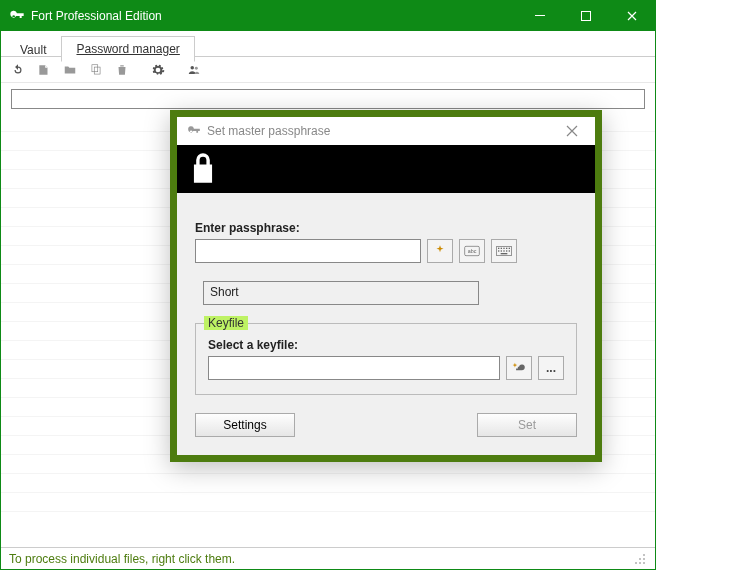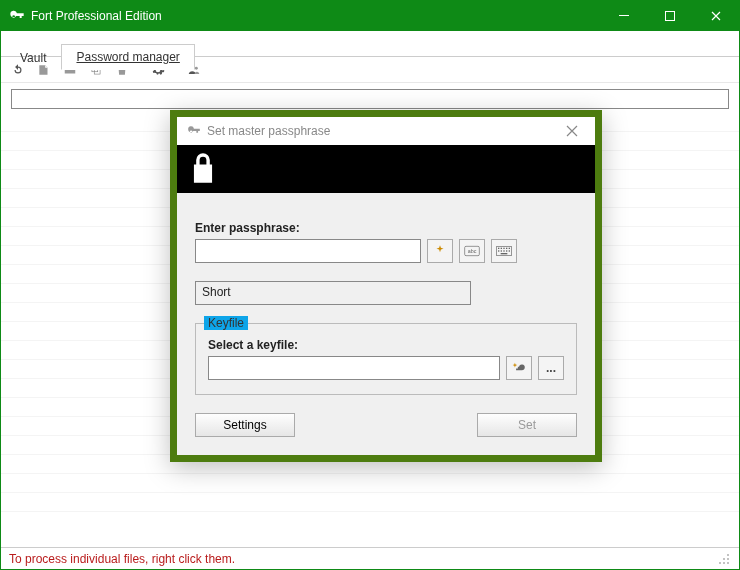--- a/index.html
+++ b/index.html
@@ -1,63 +1,63 @@
 <!DOCTYPE html>
 <html><head>
 <meta charset="utf-8">
 <style>
 * { box-sizing: border-box; margin: 0; padding: 0; }
 body { font-family: "Segoe UI", Tahoma, sans-serif; font-size: 12px; background: #fff; width: 740px; height: 570px; overflow: hidden; }
 
-.window { width: 740px; height: 570px; border: 1px solid #0e8a16; display: flex; flex-direction: column; background: #fff; }
+.window { width: 656px; height: 570px; border: 1px solid #0e8a16; display: flex; flex-direction: column; background: #fff; }
 
 .titlebar { height: 30px; background: #0e8a16; color: #fff; display: flex; align-items: center; padding-left: 8px; }
 .titlebar .app-icon { width: 16px; height: 16px; margin-right: 6px; }
 .titlebar .title { flex: 1; font-size: 12px; }
 .win-controls { display: flex; height: 100%; }
 .win-btn { width: 46px; display: flex; align-items: center; justify-content: center; color: #fff; cursor: pointer; }
 
 .tab-strip { height: 26px; border-bottom: 1px solid #ccc; display: flex; align-items: flex-end; padding-left: 4px; background: #fff; }
-.tab { padding: 5px 14px 5px 14px; font-size: 12px; color: #333; border: 1px solid transparent; border-bottom: none; cursor: pointer; position: relative; top: 14px; }
+.tab { padding: 5px 14px 5px 14px; font-size: 12px; color: #333; border: 1px solid transparent; border-bottom: none; cursor: pointer; position: relative; top: 6px; }
 .tab.active { border-color: #ccc; background: #fff; border-bottom: 1px solid #fff; text-decoration: underline; }
 
 .toolbar { height: 26px; display: flex; align-items: center; padding: 0 6px; gap: 4px; border-bottom: 1px solid #e8e8e8; }
 .tool-btn { width: 22px; height: 22px; display: flex; align-items: center; justify-content: center; color: #555; border: 1px solid transparent; cursor: pointer; }
 .tool-sep { width: 6px; }
 
 .search-row { padding: 6px 10px 4px 10px; }
 .search-input { width: 100%; height: 20px; border: 1px solid #888; padding: 2px 6px; font-size: 12px; }
 
 .list-area { flex: 1; background: #fff; position: relative; }
 .list-area .row { height: 19px; border-bottom: 1px solid #f4f4f4; }
 
-.statusbar { height: 22px; border-top: 1px solid #ccc; display: flex; align-items: center; padding: 0 8px; font-size: 12px; color: #b91c1c; justify-content: space-between; }
+.statusbar { height: 22px; border-top: 1px solid #ccc; display: flex; align-items: center; padding: 0 8px; font-size: 12px; color: #4d7c0f; justify-content: space-between; }
 .resize-grip { width: 14px; height: 14px; opacity: 0.5; }
 
 
 .dialog { position: absolute; left: 170px; top: 110px; width: 432px; background: #f0f0f0; border: 7px solid #4d7c0f; box-shadow: 0 6px 24px rgba(0,0,0,0.25); z-index: 10; }
 .dlg-title { height: 28px; background: #fff; display: flex; align-items: center; padding: 0 10px; }
 .dlg-title .t-icon { width: 14px; height: 14px; margin-right: 6px; color: #888; }
 .dlg-title .t-text { flex: 1; color: #888; font-size: 12px; }
 .dlg-close { width: 26px; height: 26px; display: flex; align-items: center; justify-content: center; color: #888; cursor: pointer; }
 
 .dlg-header { height: 48px; background: #000; display: flex; align-items: center; padding-left: 12px; }
 .dlg-header .lock-icon { color: #fff; }
 
 .dlg-body { padding: 16px 18px 14px 18px; color: #222; }
 .desc { font-size: 12px; line-height: 1.45; margin-bottom: 12px; }
 .lbl { font-weight: bold; font-size: 12px; display: block; margin-bottom: 4px; }
 .pw-row { display: flex; align-items: center; gap: 6px; margin-bottom: 18px; }
 .pw-input { flex: 0 0 226px; height: 24px; border: 1px solid #888; background: #fff; padding: 2px 6px; }
 .icon-btn { width: 26px; height: 24px; border: 1px solid #aaa; background: #f4f4f4; display: flex; align-items: center; justify-content: center; cursor: pointer; }
 
-.strength-box { width: 276px; height: 24px; border: 1px solid #888; background: #f0f0f0; padding: 3px 6px; font-size: 12px; margin-bottom: 18px; }
+.strength-box { width: 276px; height: 24px; border: 1px solid #888; background: #f0f0f0; padding: 3px 6px; font-size: 12px; margin-bottom: 18px; margin-left: 8px; }
 
 .fieldset { border: 1px solid #bbb; padding: 10px 12px 14px 12px; }
-.fieldset .legend { position: relative; top: -18px; left: -4px; background: #0ea5e9; padding: 0 4px; font-size: 12px; color: #333; display: inline-block; }
+.fieldset .legend { position: relative; top: -18px; left: -4px; background: #bef264; padding: 0 4px; font-size: 12px; color: #333; display: inline-block; }
 .fieldset-inner { margin-top: -10px; }
 .kf-row { display: flex; align-items: center; gap: 6px; margin-top: 4px; }
 .kf-input { flex: 1; height: 24px; border: 1px solid #888; background: #fff; padding: 2px 6px; }
 
 .dlg-buttons { display: flex; justify-content: space-between; padding: 4px 18px 18px 18px; gap: 26px; }
 .btn { width: 100px; height: 24px; border: 1px solid #aaa; background: linear-gradient(#fefefe,#e6e6e6); font-size: 12px; cursor: pointer; }
 .btn.disabled { color: #9a9a9a; cursor: default; }
 .btn-spacer { flex: 1; }
 </style>
 </head>

